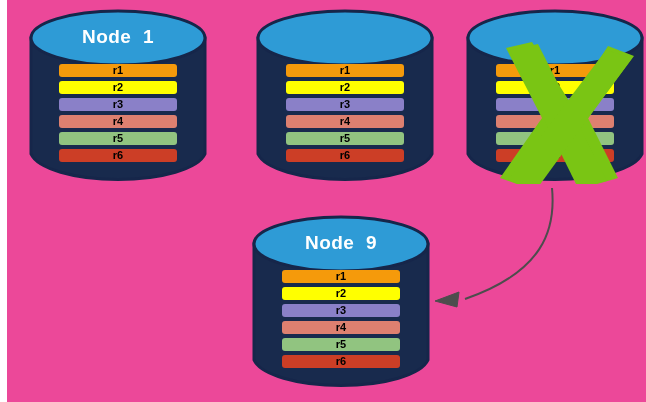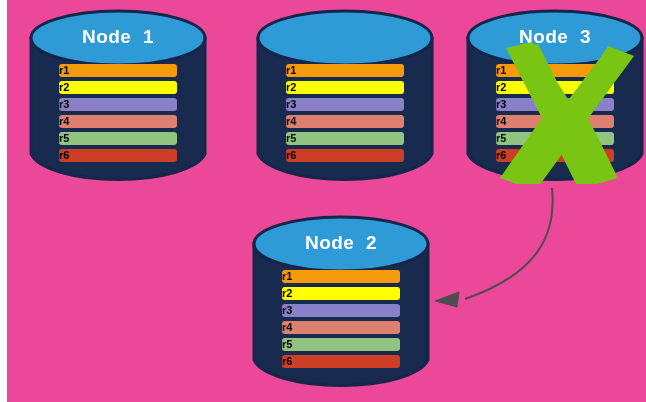--- a/index.html
+++ b/index.html
@@ -49,21 +49,21 @@
   .row-bar {
     position: absolute;
     border-radius: 3px;
     color: #000000;
     font-weight: bold;
     text-align: center;
     font-family: "Liberation Sans", sans-serif;
     line-height: 1;
     display: flex;
     align-items: center;
-    justify-content: flex-start;
+    justify-content: center;
     box-sizing: border-box;
   }
   .xmark {
     position: absolute;
     pointer-events: none;
   }
   .arrow-layer {
     position: absolute;
     left: 0;
     top: 0;
@@ -130,21 +130,20 @@
           <span>r6</span>
         </div>
     </div>
   </div>
 
   <div class="node" style="left:459px; top:8px; width:178px; height:176px;">
     <svg class="node-svg" width="178" height="176" viewBox="0 0 178 176">
       <path d="M 2 30 L 2 146 A 88 30 0 0 0 176 146 L 176 30 Z" fill="#182A4D" stroke="#16264a" stroke-width="3"></path>
       <ellipse cx="89" cy="30" rx="87" ry="27" fill="#2E9BD6" stroke="#16264a" stroke-width="3"></ellipse>
     </svg>
-    <div class="node-title" style="top:18px; font-size:19px;">Node  3</div>
     <div class="rows" style="top:0;">
       <div class="row-bar" style="left:30px; top:56px; width:118px; height:13px; font-size:11px; background:#F59A0B;">
           <span>r1</span>
         </div>
       <div class="row-bar" style="left:30px; top:73px; width:118px; height:13px; font-size:11px; background:#FFFF00;">
           <span>r2</span>
         </div>
       <div class="row-bar" style="left:30px; top:90px; width:118px; height:13px; font-size:11px; background:#8A80C8;">
           <span>r3</span>
         </div>
@@ -167,21 +166,21 @@
         <path d="M 140 42 L 166 50 L 70 182 L 42 172 Z"></path>
       </g>
     </svg>
   </div>
 
   <div class="node" style="left:245px; top:214px; width:178px; height:176px;">
     <svg class="node-svg" width="178" height="176" viewBox="0 0 178 176">
       <path d="M 2 30 L 2 146 A 88 30 0 0 0 176 146 L 176 30 Z" fill="#182A4D" stroke="#16264a" stroke-width="3"></path>
       <ellipse cx="89" cy="30" rx="87" ry="27" fill="#2E9BD6" stroke="#16264a" stroke-width="3"></ellipse>
     </svg>
-    <div class="node-title" style="top:18px; font-size:19px;">Node  2</div>
+    <div class="node-title" style="top:18px; font-size:19px;">Node  9</div>
     <div class="rows" style="top:0;">
       <div class="row-bar" style="left:30px; top:56px; width:118px; height:13px; font-size:11px; background:#F59A0B;">
           <span>r1</span>
         </div>
       <div class="row-bar" style="left:30px; top:73px; width:118px; height:13px; font-size:11px; background:#FFFF00;">
           <span>r2</span>
         </div>
       <div class="row-bar" style="left:30px; top:90px; width:118px; height:13px; font-size:11px; background:#8A80C8;">
           <span>r3</span>
         </div>

